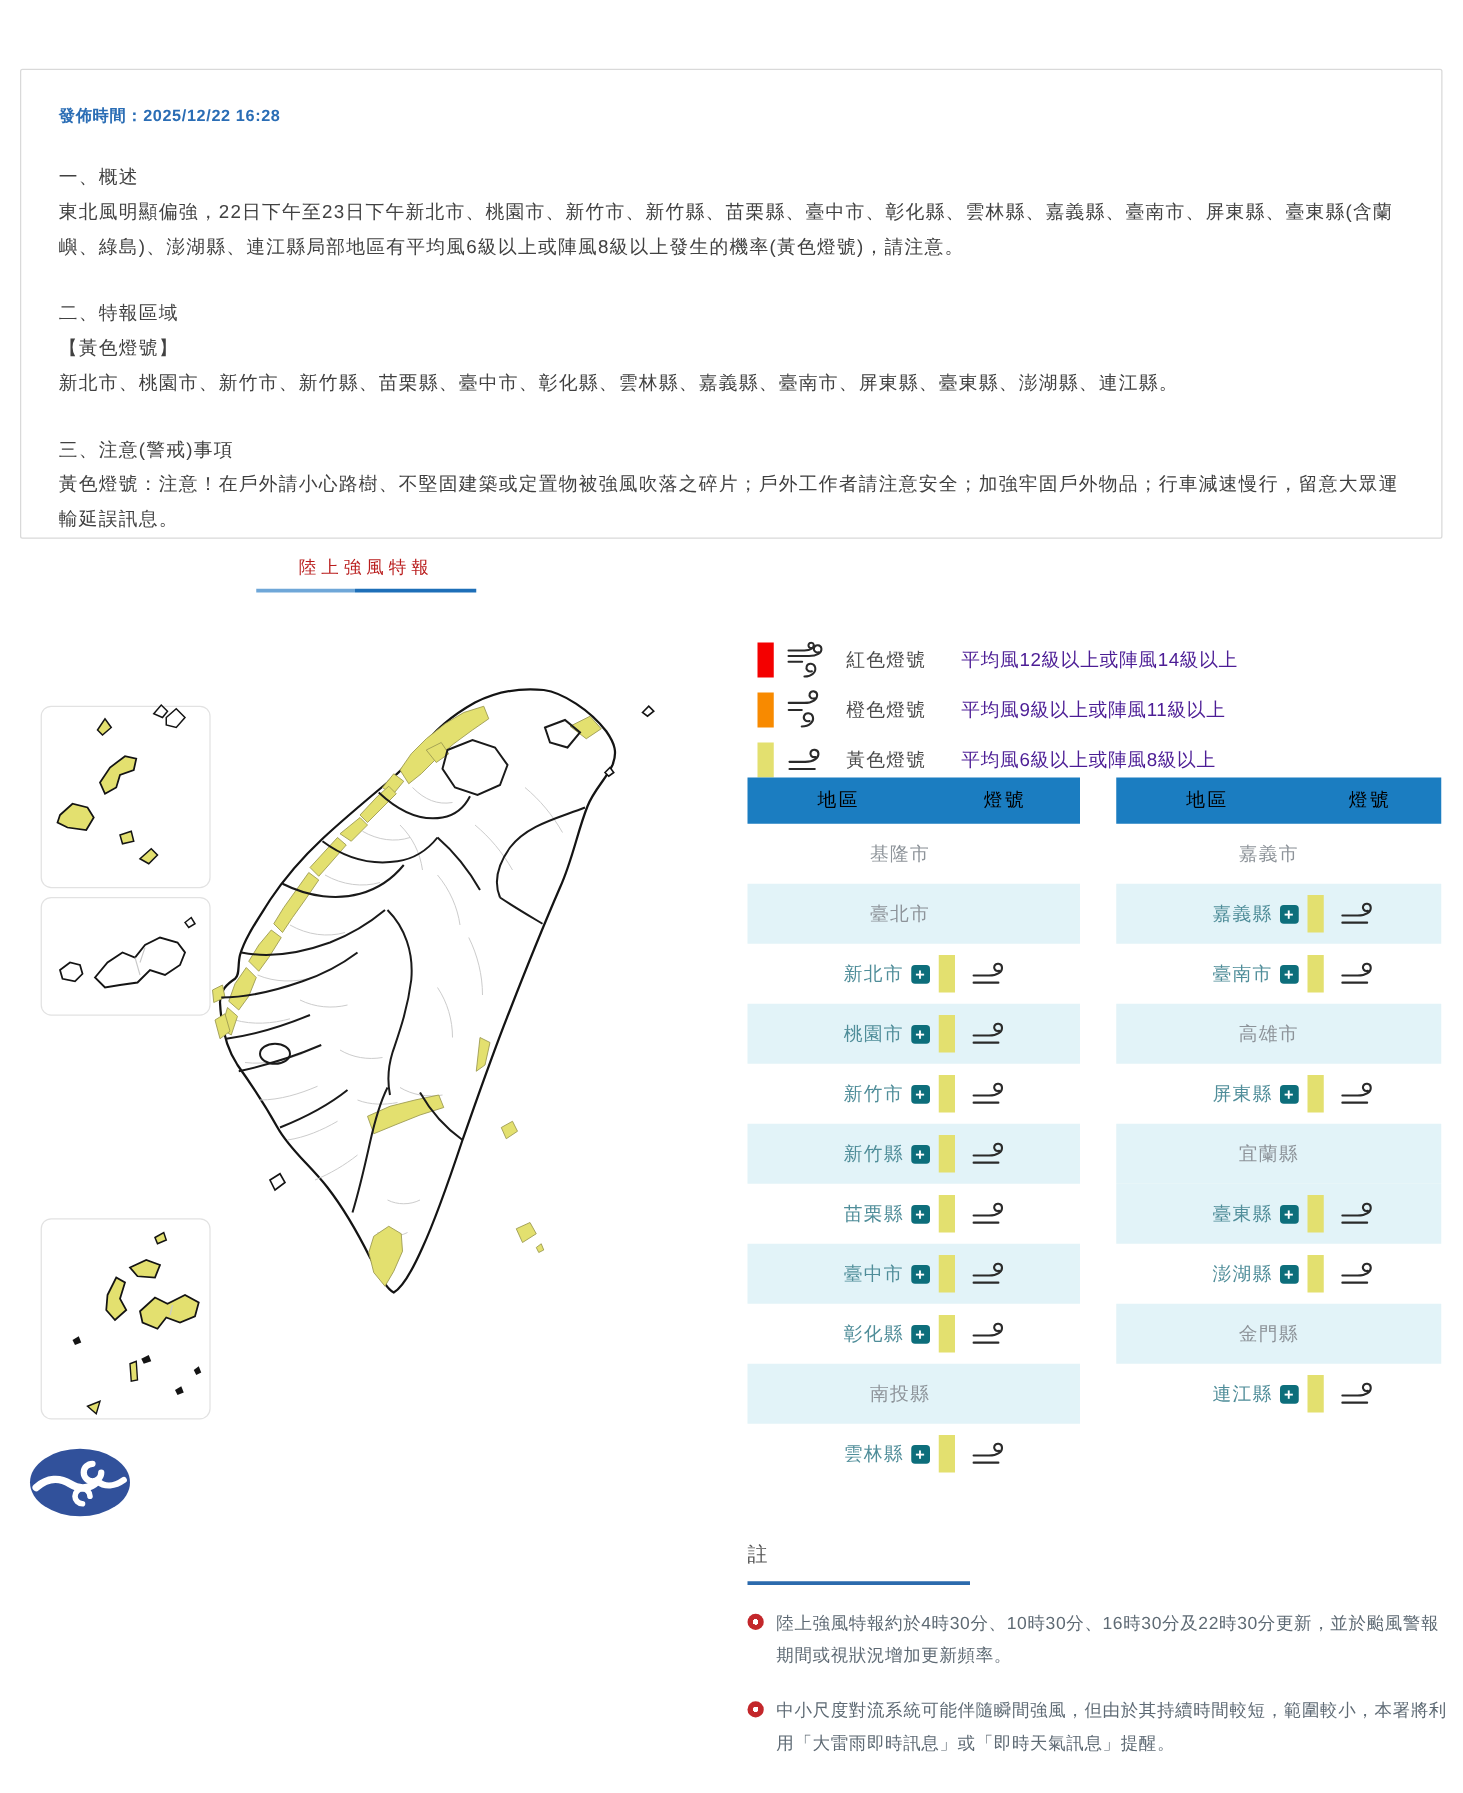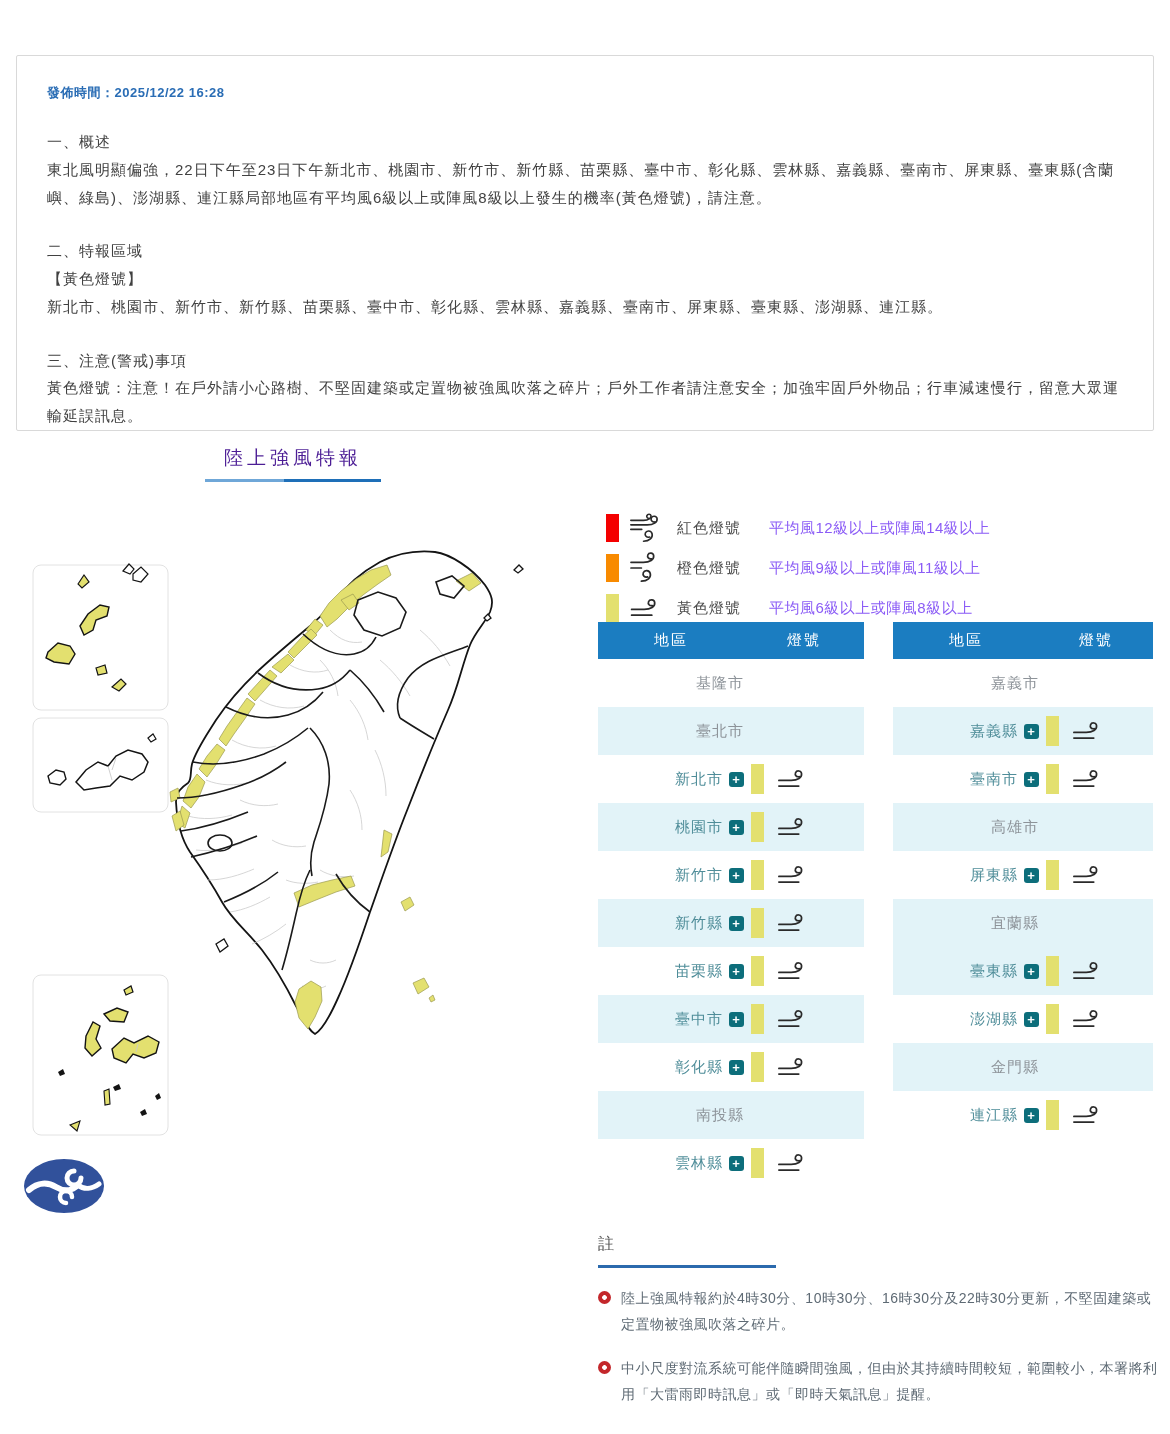--- a/index.html
+++ b/index.html
@@ -12,38 +12,38 @@
   .info-box{
     position:absolute;left:16px;top:55px;width:1076px;height:318px;
     border:1px solid #d9d9d9;border-radius:2px;background:#fff;
     padding:28px 30px;
   }
   .published{font-size:13px;font-weight:bold;color:#2a6db5;margin-bottom:16px;letter-spacing:.5px;}
   .sec{margin-top:26px;}
   .sec-h,.sec-b{font-size:15px;line-height:1.85;color:#414141;letter-spacing:1px;}
   
   .map-title-wrap{position:absolute;left:205px;top:445px;width:176px;text-align:center;}
-  .map-title{font-size:19px;color:#4c1d95;letter-spacing:4px;}
+  .map-title{font-size:14px;color:#b91c1c;letter-spacing:4px;}
   .map-title-line{height:3px;margin-top:8px;background:linear-gradient(to right,#6fa7d8 0 45%,#1e6fb8 45% 100%);}
   
   .legend{position:absolute;left:606px;top:482px;margin-top:32px;}
   .legend-row{display:flex;align-items:center;height:28px;margin-bottom:12px;}
   .legend-bar{width:13px;height:28px;flex:0 0 13px;}
   .legend-icon{margin-left:10px;width:40px;display:flex;align-items:center;}
   .legend-label{margin-left:8px;width:76px;font-size:15px;color:#4c4c4c;letter-spacing:1px;}
-  .legend-desc{margin-left:16px;font-size:15px;color:#8b5cf6;letter-spacing:.5px;}
+  .legend-desc{margin-left:16px;font-size:15px;color:#4c1d95;letter-spacing:.5px;}
   
   .map-area{position:absolute;left:20px;top:540px;}
   
   .logo{position:absolute;left:22px;top:1157px;}
   
   .region-table{position:absolute;top:622px;}
   .region-table.left{left:598px;width:266px;}
   .region-table.right{left:893px;width:260px;}
-  .tbl-header{height:37px;background:#1b7dc1;color:#ffffff;display:flex;align-items:center;font-size:15px;letter-spacing:2px;}
+  .tbl-header{height:37px;background:#1b7dc1;color:#000000;display:flex;align-items:center;font-size:15px;letter-spacing:2px;}
   .th-region{width:146px;text-align:center;}
   .th-signal{flex:1;text-align:center;}
   .region-row{height:48px;display:flex;align-items:center;}
   .region-row.alt{background:#e2f3f8;}
   .cell-region{width:146px;display:flex;justify-content:flex-end;align-items:center;gap:6px;font-size:15px;letter-spacing:1px;}
   .region-name.inactive{color:#8d9399;}
   .region-name.active{color:#4f8d99;}
   .plus-badge{width:15px;height:15px;background:#0d6e7b;border-radius:3px;color:#fff;
     font-size:13px;font-weight:bold;display:flex;align-items:center;justify-content:center;line-height:1;cursor:pointer;}
   .cell-signal{display:flex;align-items:center;padding-left:7px;gap:13px;}
@@ -522,20 +522,20 @@
       </div>
     </div>
 </div>
 
 <div class="notes">
   <div class="notes-title">註</div>
   <div class="notes-line"></div>
   <div id="notes-list">
       <div class="note-item">
         <span class="note-dot"></span>
-        <div class="note-text">陸上強風特報約於4時30分、10時30分、16時30分及22時30分更新，不堅固建築或定置物被強風吹落之碎片。</div>
+        <div class="note-text">陸上強風特報約於4時30分、10時30分、16時30分及22時30分更新，並於颱風警報期間或視狀況增加更新頻率。</div>
       </div>
       <div class="note-item">
         <span class="note-dot"></span>
         <div class="note-text">中小尺度對流系統可能伴隨瞬間強風，但由於其持續時間較短，範圍較小，本署將利用「大雷雨即時訊息」或「即時天氣訊息」提醒。</div>
       </div>
     </div>
 </div>
 
 </body></html>

